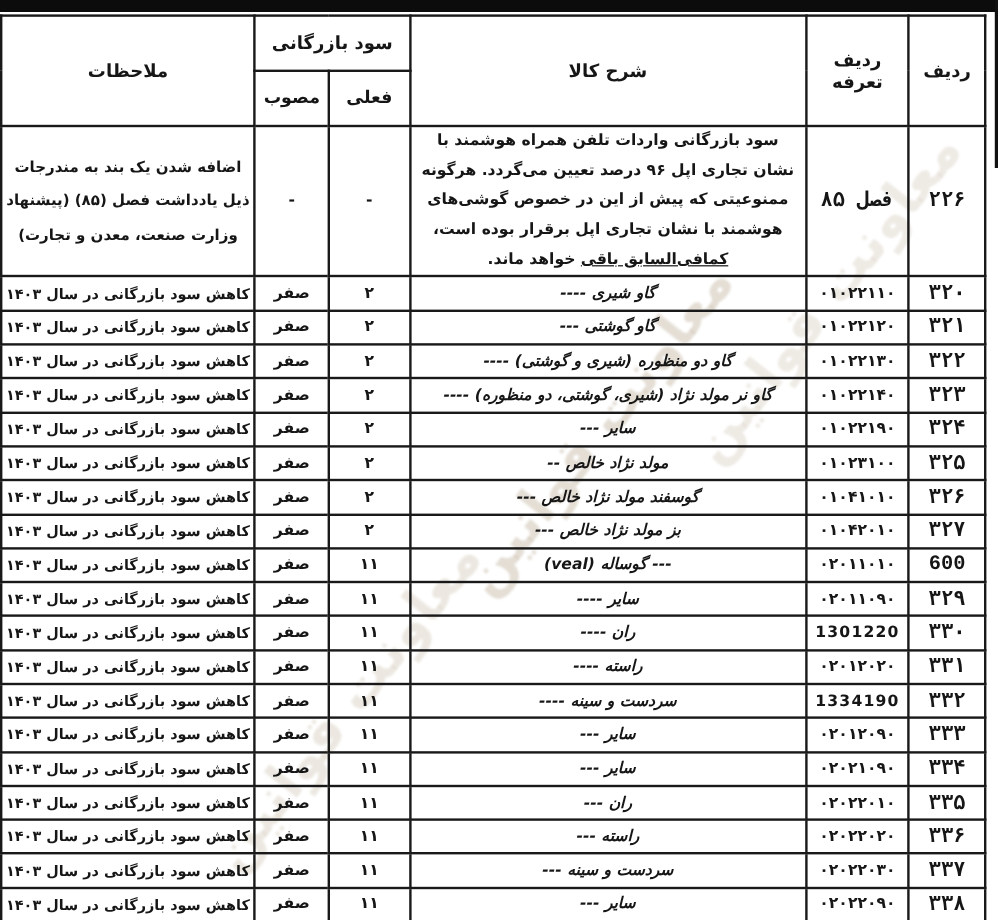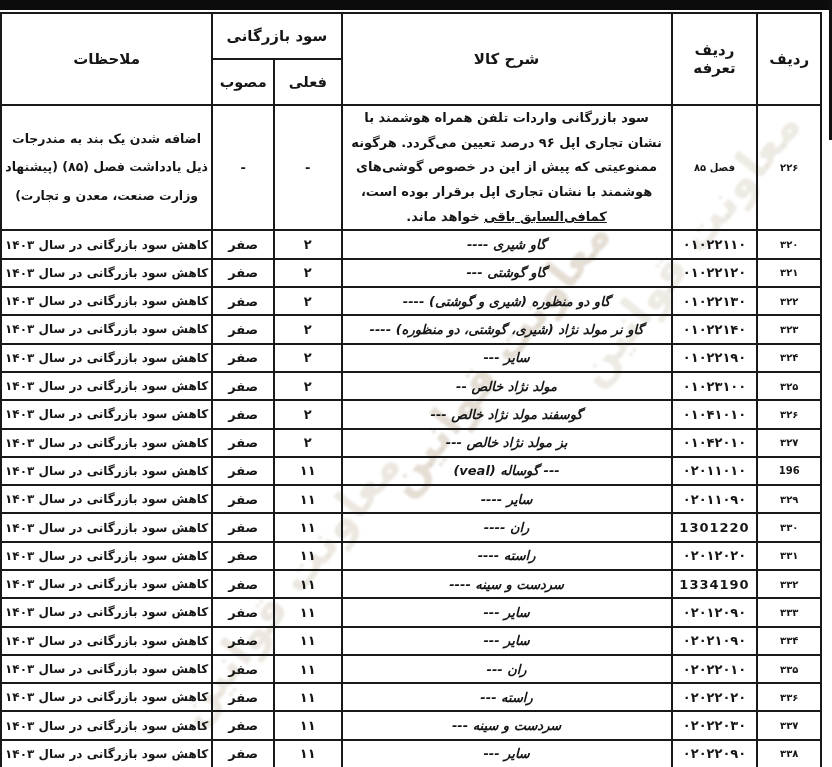--- a/index.html
+++ b/index.html
@@ -38,21 +38,21 @@
   .col-app{width:62px;}
   .col-rem{width:196px;}
   .special-row{height:122px;}
   .special-desc{
     direction:rtl;text-align:justify;font-size:13px;line-height:1.9;
     padding:3px 9px 3px 9px;vertical-align:middle;
   }
   .special-desc .ul{text-decoration:underline;}
   .special-rem{font-size:12.5px;line-height:2.3;padding:0 10px;border-radius:17px;}
   .data-row td{height:26.3px;}
-  .cell-num{font-size:10px;}
+  .cell-num{font-size:17px;font-family:Liberation Mono, monospace;}
   .cell-code{font-size:13px;letter-spacing:1px;border-radius:10px;}
   .cell-desc{direction:ltr;font-size:13px;font-style:italic;}
   .cell-val{font-size:13px;}
   .cell-rem{font-size:12px;white-space:nowrap;}
 </style>
 </head>
 <body>
 
 <div class="scan-topbar"></div>
 <div class="scan-rightedge"></div>
@@ -150,21 +150,21 @@
   </tr>
       <tr class="data-row">
     <td class="cell-num">۳۲۷</td>
     <td class="cell-code">۰۱۰۴۲۰۱۰</td>
     <td class="cell-desc">--- بز مولد نژاد خالص</td>
     <td class="cell-val">۲</td>
     <td class="cell-val">صفر</td>
     <td class="cell-rem">کاهش سود بازرگانی در سال ۱۴۰۳</td>
   </tr>
       <tr class="data-row">
-    <td class="cell-num">196</td>
+    <td class="cell-num">600</td>
     <td class="cell-code">۰۲۰۱۱۰۱۰</td>
     <td class="cell-desc">(veal) گوساله ---</td>
     <td class="cell-val">۱۱</td>
     <td class="cell-val">صفر</td>
     <td class="cell-rem">کاهش سود بازرگانی در سال ۱۴۰۳</td>
   </tr>
       <tr class="data-row">
     <td class="cell-num">۳۲۹</td>
     <td class="cell-code">۰۲۰۱۱۰۹۰</td>
     <td class="cell-desc">---- سایر</td>

